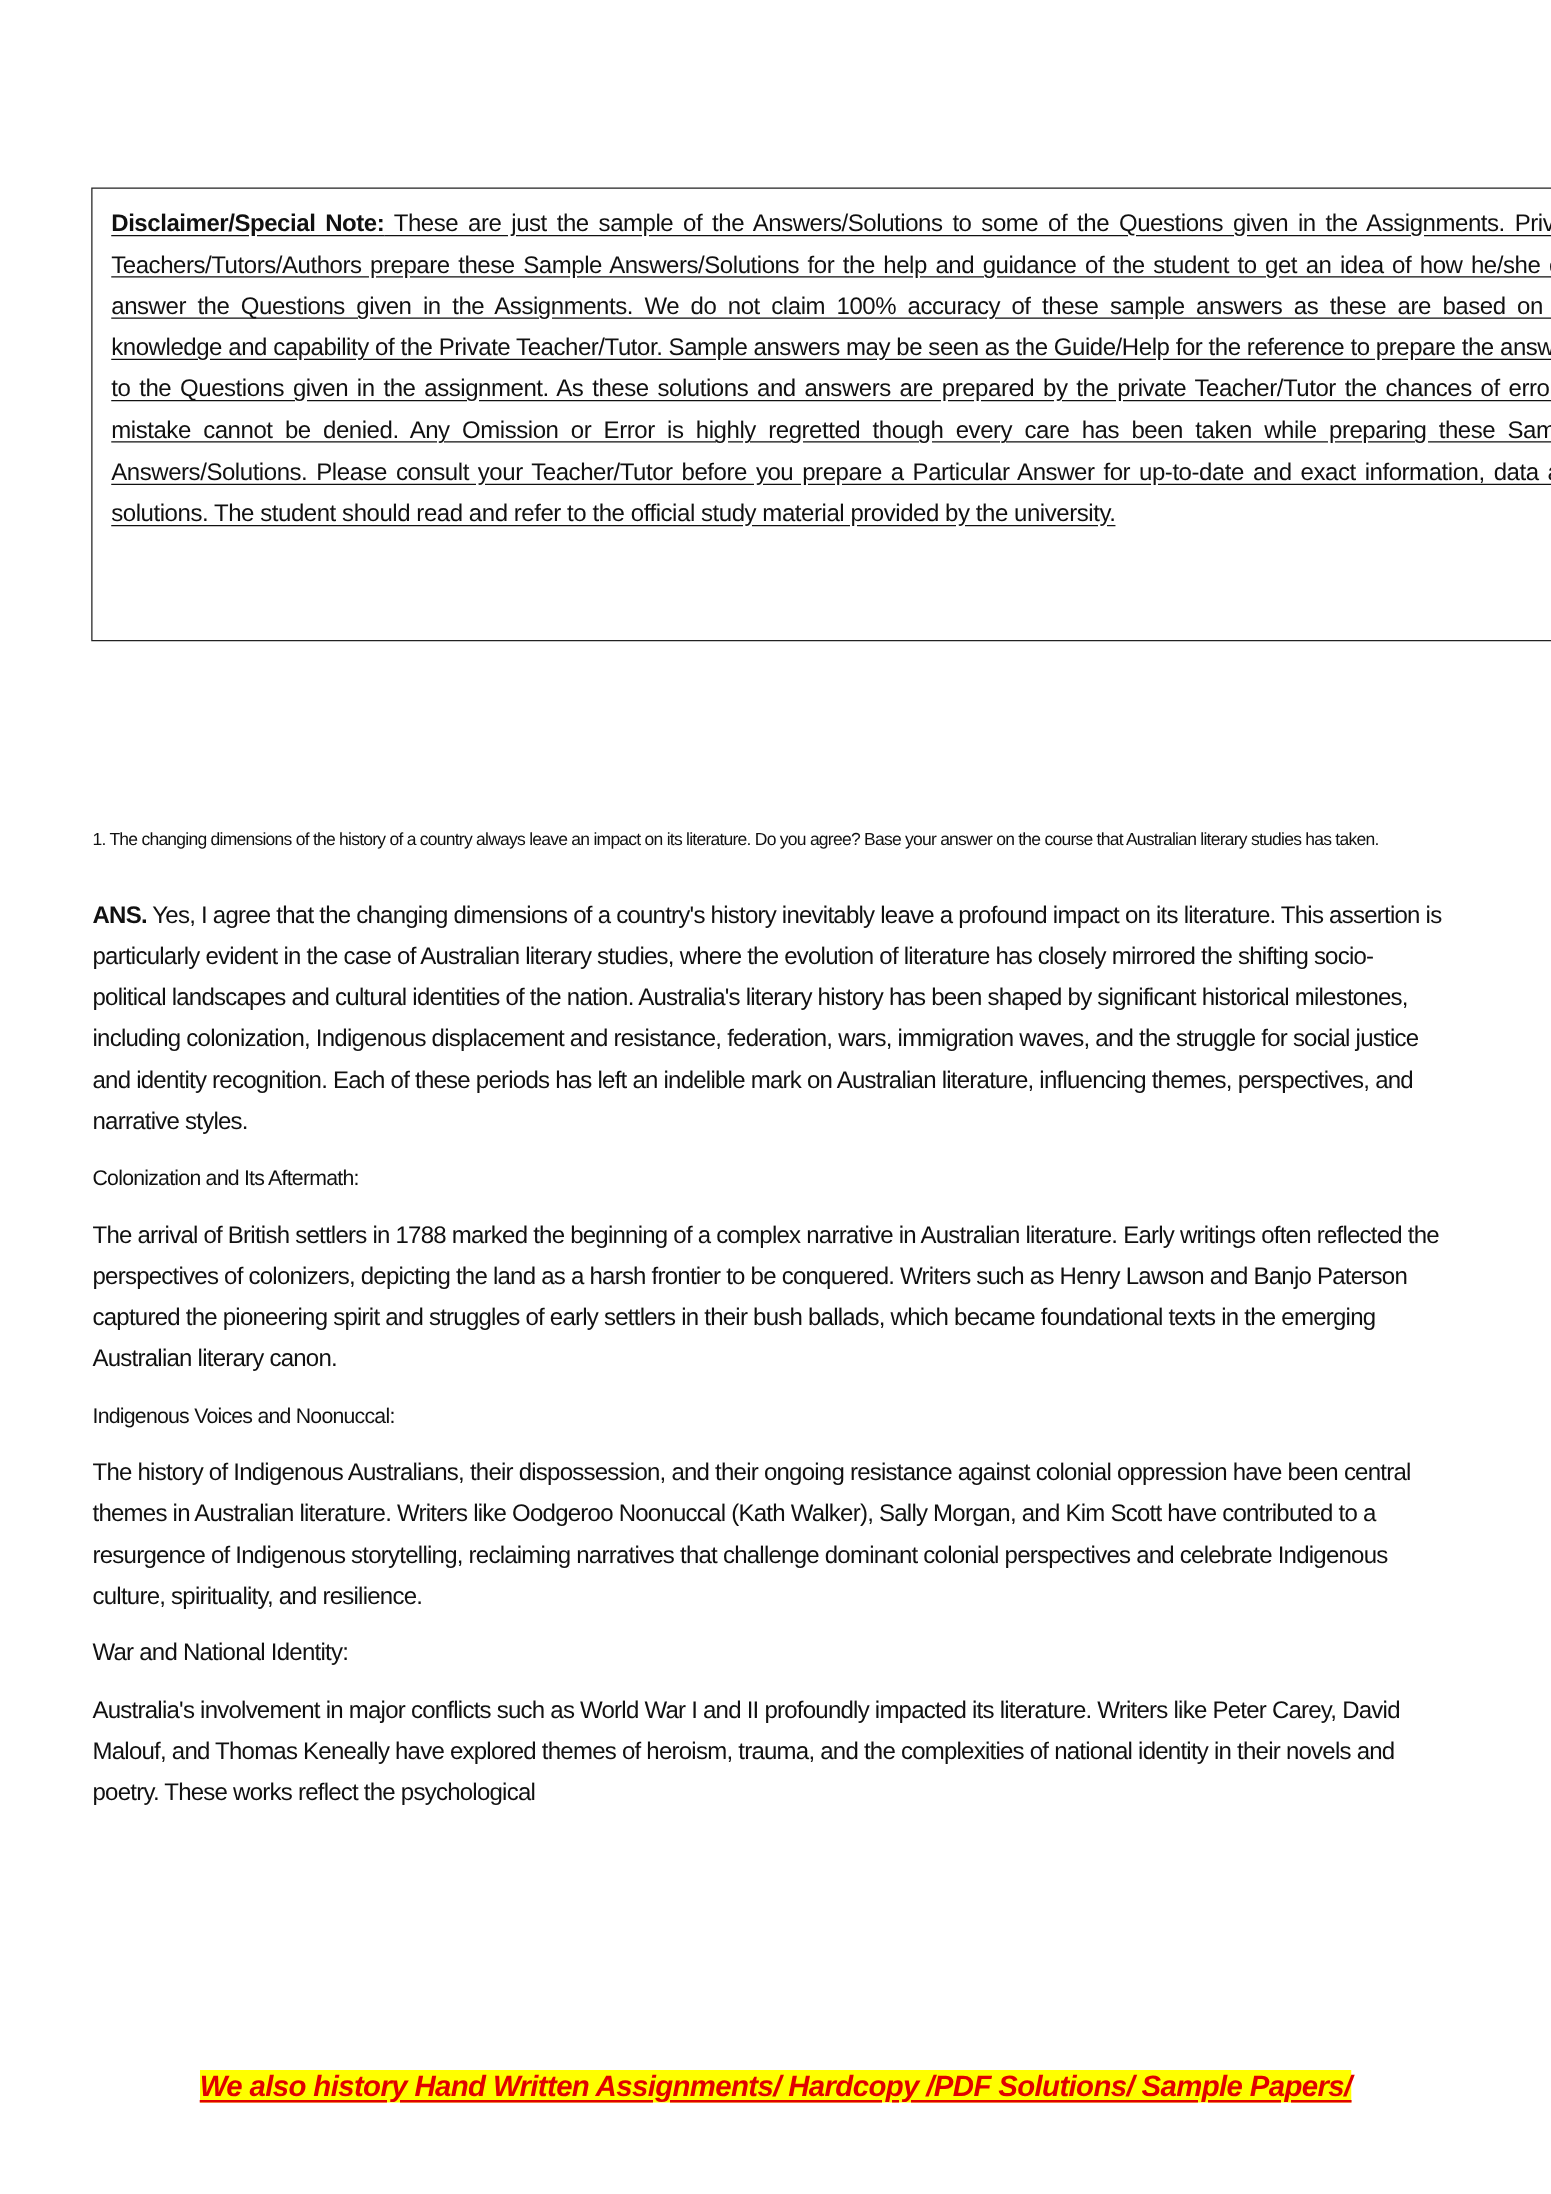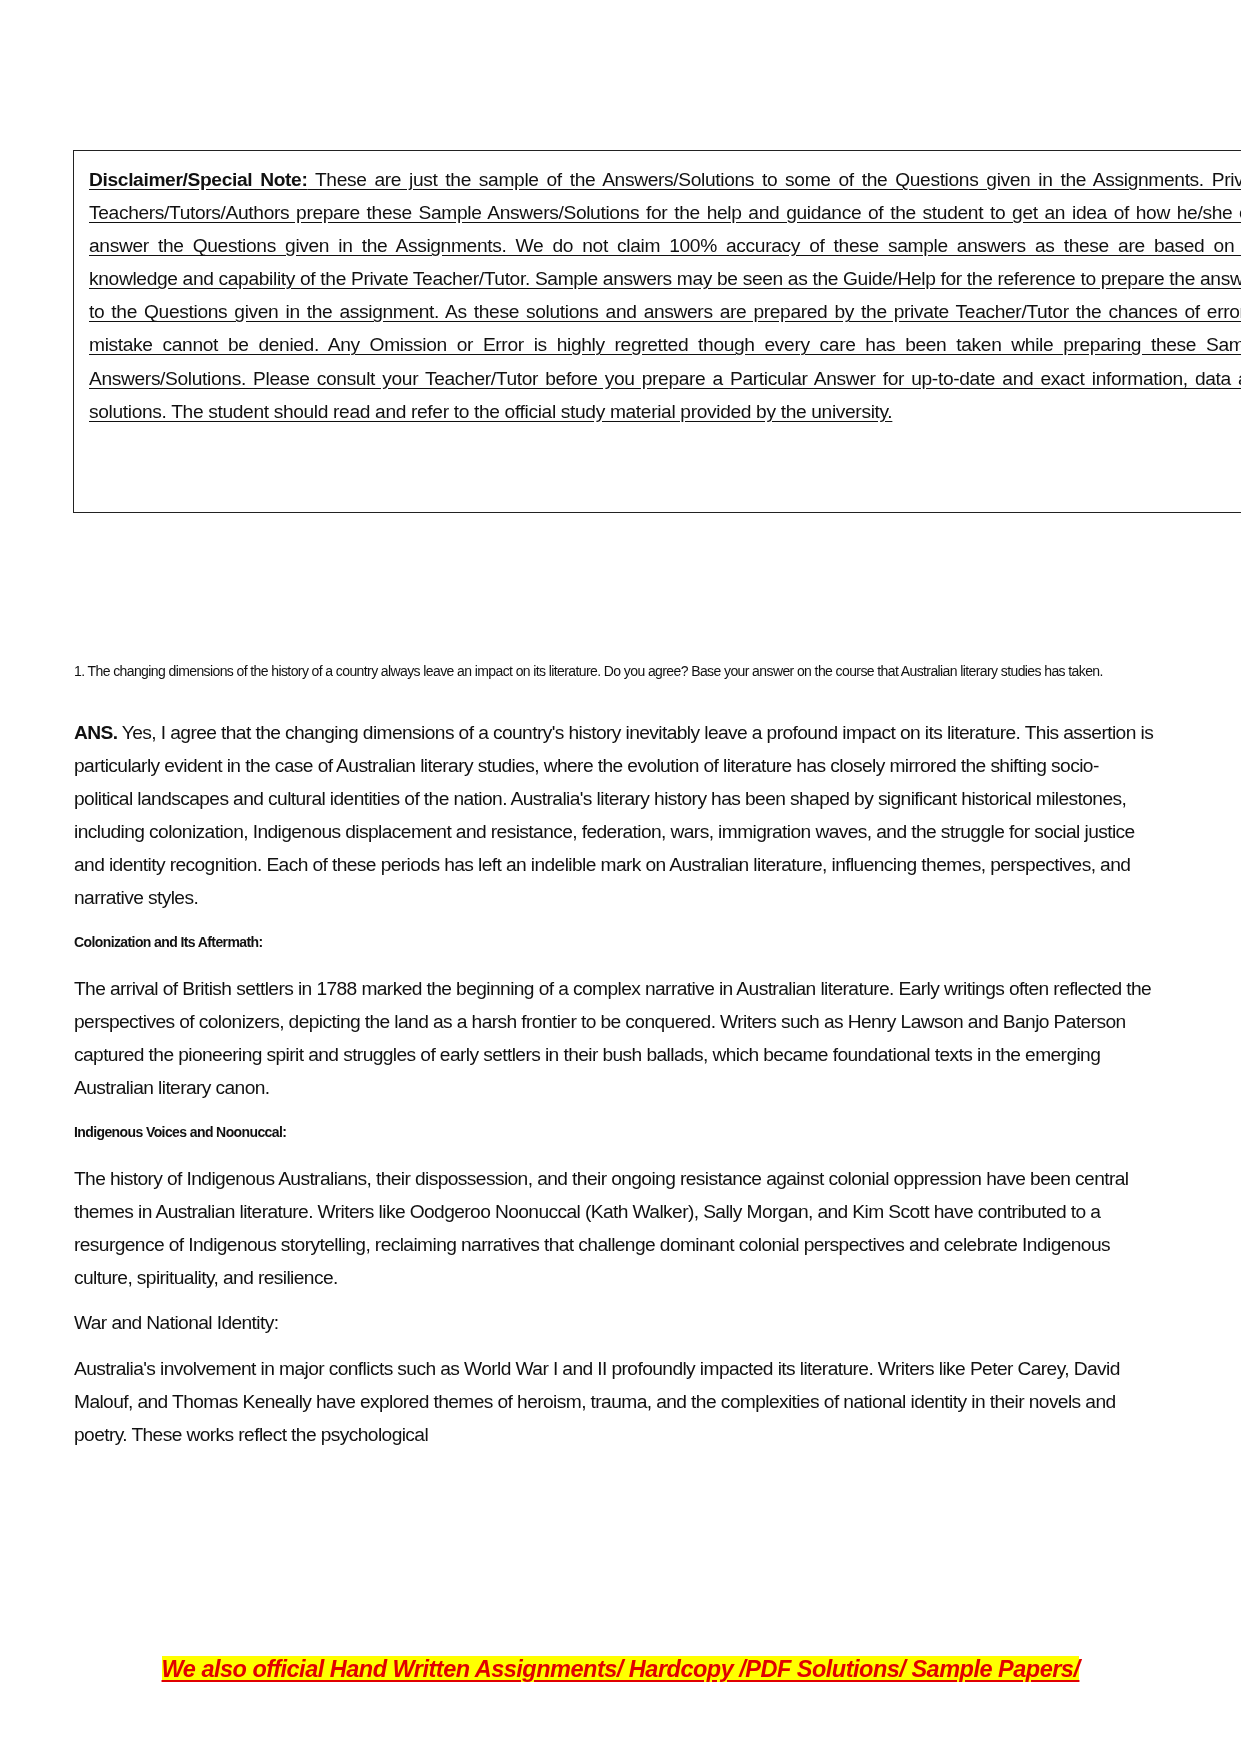--- a/index.html
+++ b/index.html
@@ -23,21 +23,21 @@
   }
   .question {
     font-size: 14px; line-height: 33px; font-weight: normal;
     letter-spacing: -0.6px; margin: 0 0 28px 0;
   }
   .para {
     font-size: 19.2px; line-height: 33px; letter-spacing: -0.6px;
     margin: 0 0 12px 0;
   }
   .para b { font-weight: bold; }
-  .heading-bold { font-size: 14px; line-height: 33px; font-weight: bold; letter-spacing: -0.6px; margin: 0 0 13px 0; }
+  .heading-bold { font-size: 17px; line-height: 33px; font-weight: normal; letter-spacing: -0.6px; margin: 0 0 13px 0; }
   .heading-plain { font-size: 19.2px; line-height: 33px; letter-spacing: -0.6px; margin: 0 0 13px 0; }
   .footer {
     position: absolute; left: 0; top: 1652px; width: 1241px; text-align: center;
     font-size: 23.5px; line-height: 34px; font-weight: bold; font-style: italic;
     color: #e00000; letter-spacing: -0.5px;
   }
   .footer span {
     background: #ffff00; text-decoration: underline; text-decoration-color: #e00000;
     text-underline-offset: 3px;
   }
@@ -57,14 +57,14 @@
   <p class="para">The arrival of British settlers in 1788 marked the beginning of a complex narrative in Australian literature. Early writings often reflected the perspectives of colonizers, depicting the land as a harsh frontier to be conquered. Writers such as Henry Lawson and Banjo Paterson captured the pioneering spirit and struggles of early settlers in their bush ballads, which became foundational texts in the emerging Australian literary canon.</p>
 
   <p class="heading-bold">Indigenous Voices and Noonuccal:</p>
   <p class="para">The history of Indigenous Australians, their dispossession, and their ongoing resistance against colonial oppression have been central themes in Australian literature. Writers like Oodgeroo Noonuccal (Kath Walker), Sally Morgan, and Kim Scott have contributed to a resurgence of Indigenous storytelling, reclaiming narratives that challenge dominant colonial perspectives and celebrate Indigenous culture, spirituality, and resilience.</p>
 
   <p class="heading-plain">War and National Identity:</p>
   <p class="para">Australia's involvement in major conflicts such as World War I and II profoundly impacted its literature. Writers like Peter Carey, David Malouf, and Thomas Keneally have explored themes of heroism, trauma, and the complexities of national identity in their novels and poetry. These works reflect the psychological</p>
 </div>
 
 <div class="footer">
-  <span>We also official Hand Written Assignments/ Hardcopy /PDF Solutions/ Sample Papers/</span><br>
+  <span>We also history Hand Written Assignments/ Hardcopy /PDF Solutions/ Sample Papers/</span><br>
 </div>
 
 </body></html>

